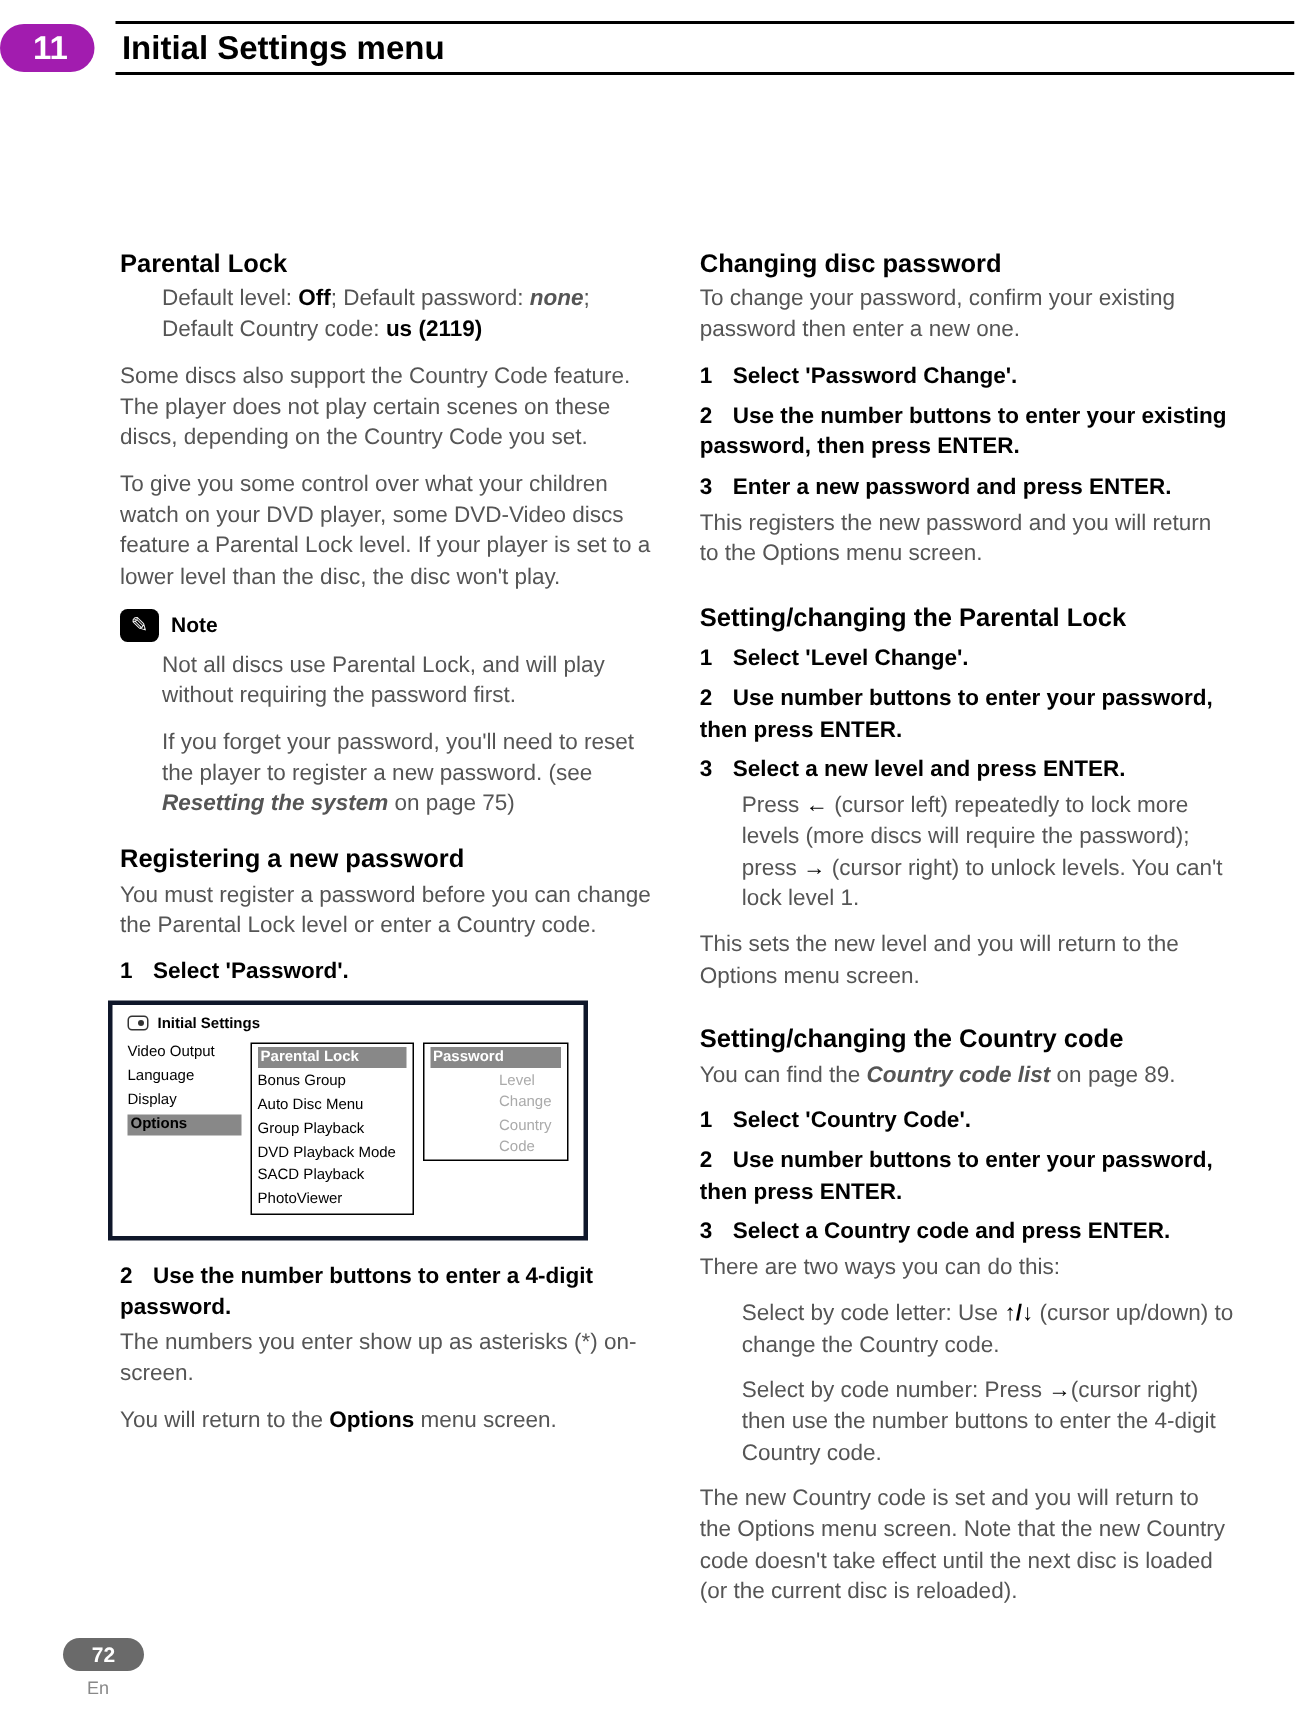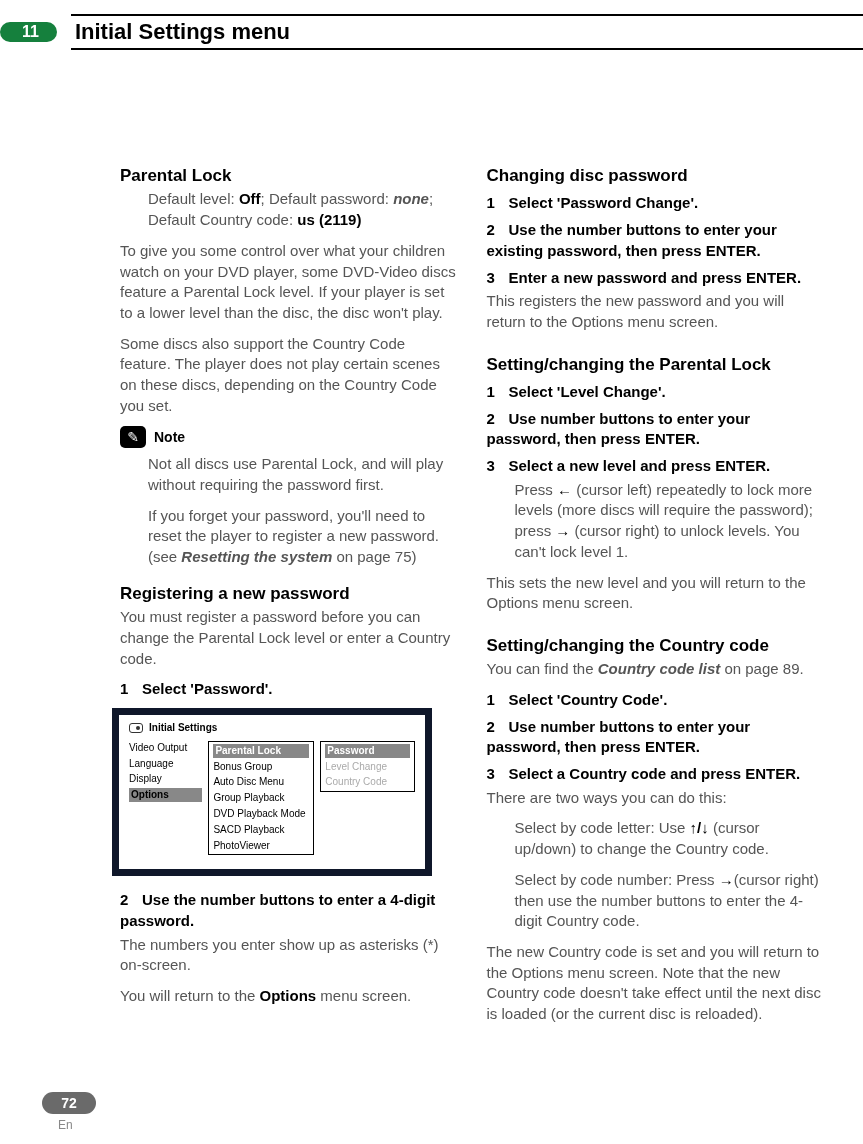--- a/index.html
+++ b/index.html
@@ -2,59 +2,59 @@
 <html><head>
 <meta charset="utf-8">
 <style>
   * { box-sizing: border-box; margin: 0; padding: 0; }
   html, body { font-family: Arial, Helvetica, sans-serif; background: #fff; color: #222; }
   body { width: 863px; height: 1144px; position: relative; }
 
   
   .header { display: flex; align-items: center; margin-top: 14px; }
   .chapter-tab {
-    background: #15803d; color: #fff; font-weight: 700; font-size: 16px;
+    background: #a21caf; color: #fff; font-weight: 700; font-size: 22px;
     border-radius: 16px; padding: 2px 18px 2px 22px; margin-right: 14px;
     min-width: 48px; text-align: center; display: flex; align-items: center; justify-content: center;
-    height: 20px;
+    height: 32px;
   }
   .chapter-title-wrap {
     flex: 1; position: relative; display: flex; align-items: center; height: 36px;
   }
   .chapter-title-wrap::before,
   .chapter-title-wrap::after {
     content: ""; position: absolute; left: 0; right: 0; height: 2px; background: #000;
   }
   .chapter-title-wrap::before { top: 0; }
   .chapter-title-wrap::after { bottom: 0; }
   .chapter-title { font-size: 22px; font-weight: 700; color: #000; padding-left: 4px; }
 
   
-  .content { display: flex; gap: 30px; padding: 100px 40px 0 120px; }
+  .content { display: flex; gap: 30px; padding: 100px 40px 0 80px; }
   .col { flex: 1; font-size: 15px; line-height: 1.38; color: #555; }
   .col b, .col strong { color: #000; }
   .col h3 { font-size: 17px; font-weight: 700; color: #000; margin-top: 14px; margin-bottom: 2px; }
   .col p { margin-bottom: 10px; }
   .col .indent { margin-left: 28px; }
   .col .step { font-weight: 700; color: #000; margin-top: 6px; margin-bottom: 3px; }
   .col .step-num { display: inline-block; width: 22px; }
   .col .emph { font-style: italic; font-weight: 700; }
   .col .after { color: #555; font-weight: 400; }
 
   
   .note-row { display: flex; align-items: center; gap: 8px; margin: 8px 0 6px 0; }
   .note-icon {
     width: 26px; height: 22px; border-radius: 5px; background: #000; color: #fff;
     display: flex; align-items: center; justify-content: center; font-size: 14px;
   }
   .note-label { font-weight: 700; font-family: Verdana, Arial, sans-serif; font-size: 14px; color: #000; }
 
   
   .menu-figure {
-    border: 7px solid #0f172a; margin: 8px 0 14px -8px; width: 320px; font-size: 10px;
+    border: 3px solid #0f172a; margin: 8px 0 14px -8px; width: 320px; font-size: 10px;
     font-family: Arial, sans-serif; color: #000; background: #fff;
   }
   .menu-title-row { display: flex; align-items: center; gap: 6px; padding: 6px 8px 4px 10px; font-weight: 700; }
   .disc-icon {
     width: 14px; height: 10px; border: 1px solid #333; border-radius: 3px; position: relative;
     display: inline-block;
   }
   .disc-icon::after {
     content: ""; width: 4px; height: 4px; background: #333; border-radius: 50%;
     position: absolute; right: 2px; top: 2px;
@@ -65,21 +65,21 @@
   .menu-col2 {
     border: 1px solid #000; padding: 2px 4px; width: 112px;
     display: flex; flex-direction: column; gap: 2px;
   }
   .menu-col2 .sel { background: #888; color: #fff; font-weight: 700; padding: 0 2px; }
   .menu-col3 {
     border: 1px solid #000; padding: 2px 4px; width: 100px;
     display: flex; flex-direction: column; gap: 2px;
   }
   .menu-col3 .sel { background: #888; color: #fff; font-weight: 700; padding: 0 2px; }
-  .menu-col3 .dim { color: #aaa; }
+  .menu-col3 .dim { color: #aaa; margin-left: 46px; }
 
   
   .footer-pill {
     position: absolute; left: 42px; bottom: 30px;
     background: #6a6a6a; border-radius: 13px; padding: 3px 0; width: 54px;
     display: flex; flex-direction: column; align-items: center;
   }
   .footer-pill .pg { color: #fff; font-weight: 700; font-size: 14px; }
   .footer-en {
     position: absolute; left: 58px; bottom: 12px; color: #888; font-size: 12px;
@@ -100,22 +100,22 @@
 <div class="content">
 
   <div class="col">
 
     <h3>Parental Lock</h3>
     <p class="indent">
       <span>Default level: </span><strong>Off</strong><span>; Default password: </span><span class="emph">none</span><span>;</span><br>
       <span>Default Country code: </span><strong>us (2119)</strong>
     </p>
 
+    <p>Some discs also support the Country Code feature. The player does not play certain scenes on these discs, depending on the Country Code you set.</p>
     <p>To give you some control over what your children watch on your DVD player, some DVD-Video discs feature a Parental Lock level. If your player is set to a lower level than the disc, the disc won't play.</p>
-    <p>Some discs also support the Country Code feature. The player does not play certain scenes on these discs, depending on the Country Code you set.</p>
 
     <div class="note-row">
       <span class="note-icon">✎</span>
       <span class="note-label">Note</span>
     </div>
     <p class="indent">Not all discs use Parental Lock, and will play without requiring the password first.</p>
     <p class="indent">
       <span>If you forget your password, you'll need to reset the player to register a new password. (see </span><span class="emph">Resetting the system</span><span> on page 75)</span>
     </p>
 
@@ -157,20 +157,21 @@
     <p class="after">The numbers you enter show up as asterisks (*) on-screen.</p>
 
     <p class="after">
       <span>You will return to the </span><strong>Options</strong><span> menu screen.</span>
     </p>
   </div>
 
   <div class="col">
 
     <h3>Changing disc password</h3>
+    <p>To change your password, confirm your existing password then enter a new one.</p>
 
     <p class="step"><span class="step-num">1</span><span>Select 'Password Change'.</span></p>
     <p class="step"><span class="step-num">2</span><span>Use the number buttons to enter your existing password, then press ENTER.</span></p>
     <p class="step"><span class="step-num">3</span><span>Enter a new password and press ENTER.</span></p>
     <p class="after">This registers the new password and you will return to the Options menu screen.</p>
 
     <h3 style="margin-top:20px">Setting/changing the Parental Lock</h3>
     <p class="step"><span class="step-num">1</span><span>Select 'Level Change'.</span></p>
     <p class="step"><span class="step-num">2</span><span>Use number buttons to enter your password, then press ENTER.</span></p>
     <p class="step"><span class="step-num">3</span><span>Select a new level and press ENTER.</span></p>

